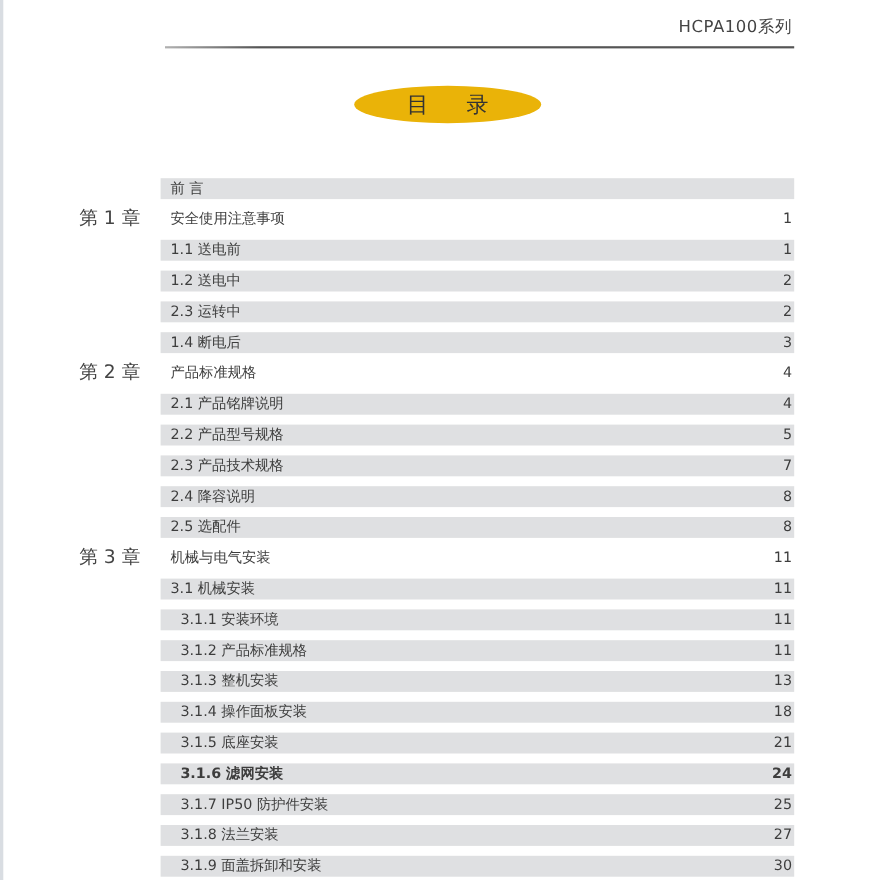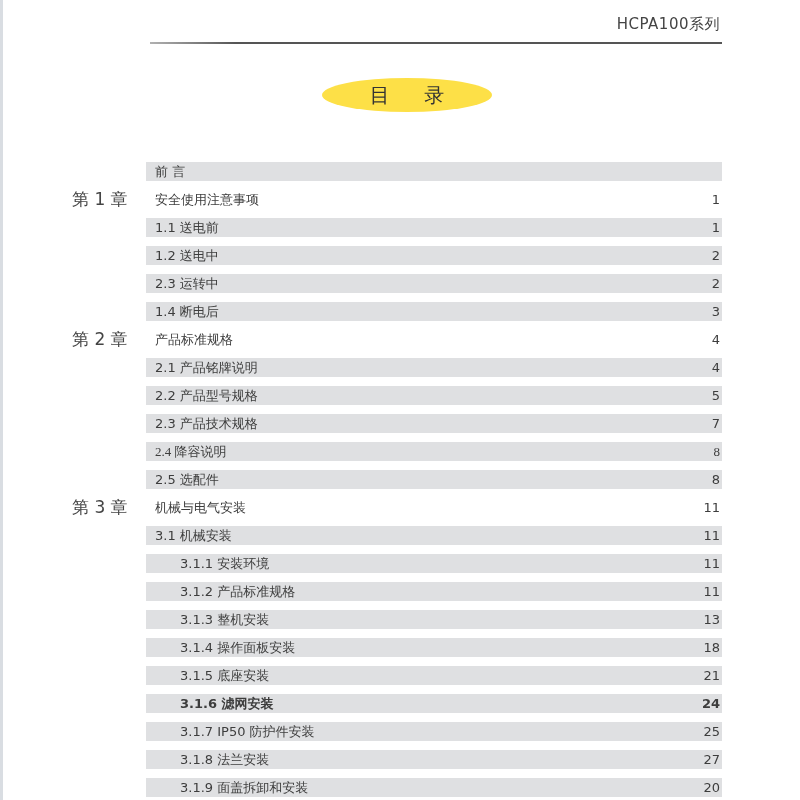--- a/index.html
+++ b/index.html
@@ -17,21 +17,21 @@
       position: absolute; right: 80px; top: 15px;
       font-size: 15px; color: #444; letter-spacing: 0.5px;
     }
     .header-rule {
       position: absolute; left: 150px; top: 42px; width: 572px; height: 2px;
       background: linear-gradient(to right, rgba(60,60,60,0.4), #555 15%, #555 100%);
     }
     .title-pill {
       position: absolute; left: 322px; top: 78px; width: 170px; height: 34px;
       border-radius: 50%;
-      background: #fde047;
+      background: #eab308;
       display: flex; align-items: center; justify-content: center;
       font-size: 20px; color: #333; letter-spacing: 14px; padding-left: 14px;
       box-sizing: border-box;
     }
     .toc { position: absolute; left: 0; top: 162px; width: 800px; }
     .row {
       position: absolute; left: 0; width: 800px; height: 19px;
       font-size: 13px; line-height: 19px;
     }
     .bar {
@@ -39,21 +39,21 @@
       background: #dfe0e2;
     }
     .chap-label {
       position: absolute; left: 72px; top: 0; color: #444; font-size: 17px;
     }
     .entry-title {
       position: absolute; top: 0; color: #3d3d3d; white-space: nowrap;
     }
     .lvl0 { left: 155px; }
     .lvl1 { left: 155px; }
-    .lvl2 { left: 180px; }
+    .lvl2 { left: 164px; }
     .entry-page {
       position: absolute; right: 80px; top: 0; color: #3d3d3d;
       font-size: 13px;
     }
   </style>
 </head>
 <body>
 
 <div class="left-border"></div>
 <div class="header-series">HCPA100系列</div>
@@ -104,21 +104,21 @@
     <div class="row" style="top: 224px;">
       <div class="bar"></div>
       <span class="entry-title lvl1">2.2 产品型号规格</span>
       <span class="entry-page">5</span>
     </div>
     <div class="row" style="top: 252px;">
       <div class="bar"></div>
       <span class="entry-title lvl1">2.3 产品技术规格</span>
       <span class="entry-page">7</span>
     </div>
-    <div class="row" style="top: 280px; font-family: Liberation Serif, serif;">
+    <div class="row" style="top: 280px;">
       <div class="bar"></div>
       <span class="entry-title lvl1">2.4 降容说明</span>
       <span class="entry-page">8</span>
     </div>
     <div class="row" style="top: 308px;">
       <div class="bar"></div>
       <span class="entry-title lvl1">2.5 选配件</span>
       <span class="entry-page">8</span>
     </div>
     <div class="row" style="top: 336px;">
@@ -167,15 +167,15 @@
       <span class="entry-page">25</span>
     </div>
     <div class="row" style="top: 588px;">
       <div class="bar"></div>
       <span class="entry-title lvl2">3.1.8 法兰安装</span>
       <span class="entry-page">27</span>
     </div>
     <div class="row" style="top: 616px;">
       <div class="bar"></div>
       <span class="entry-title lvl2">3.1.9 面盖拆卸和安装</span>
-      <span class="entry-page">20</span>
+      <span class="entry-page">30</span>
     </div>
   </div>
 
 </body></html>

